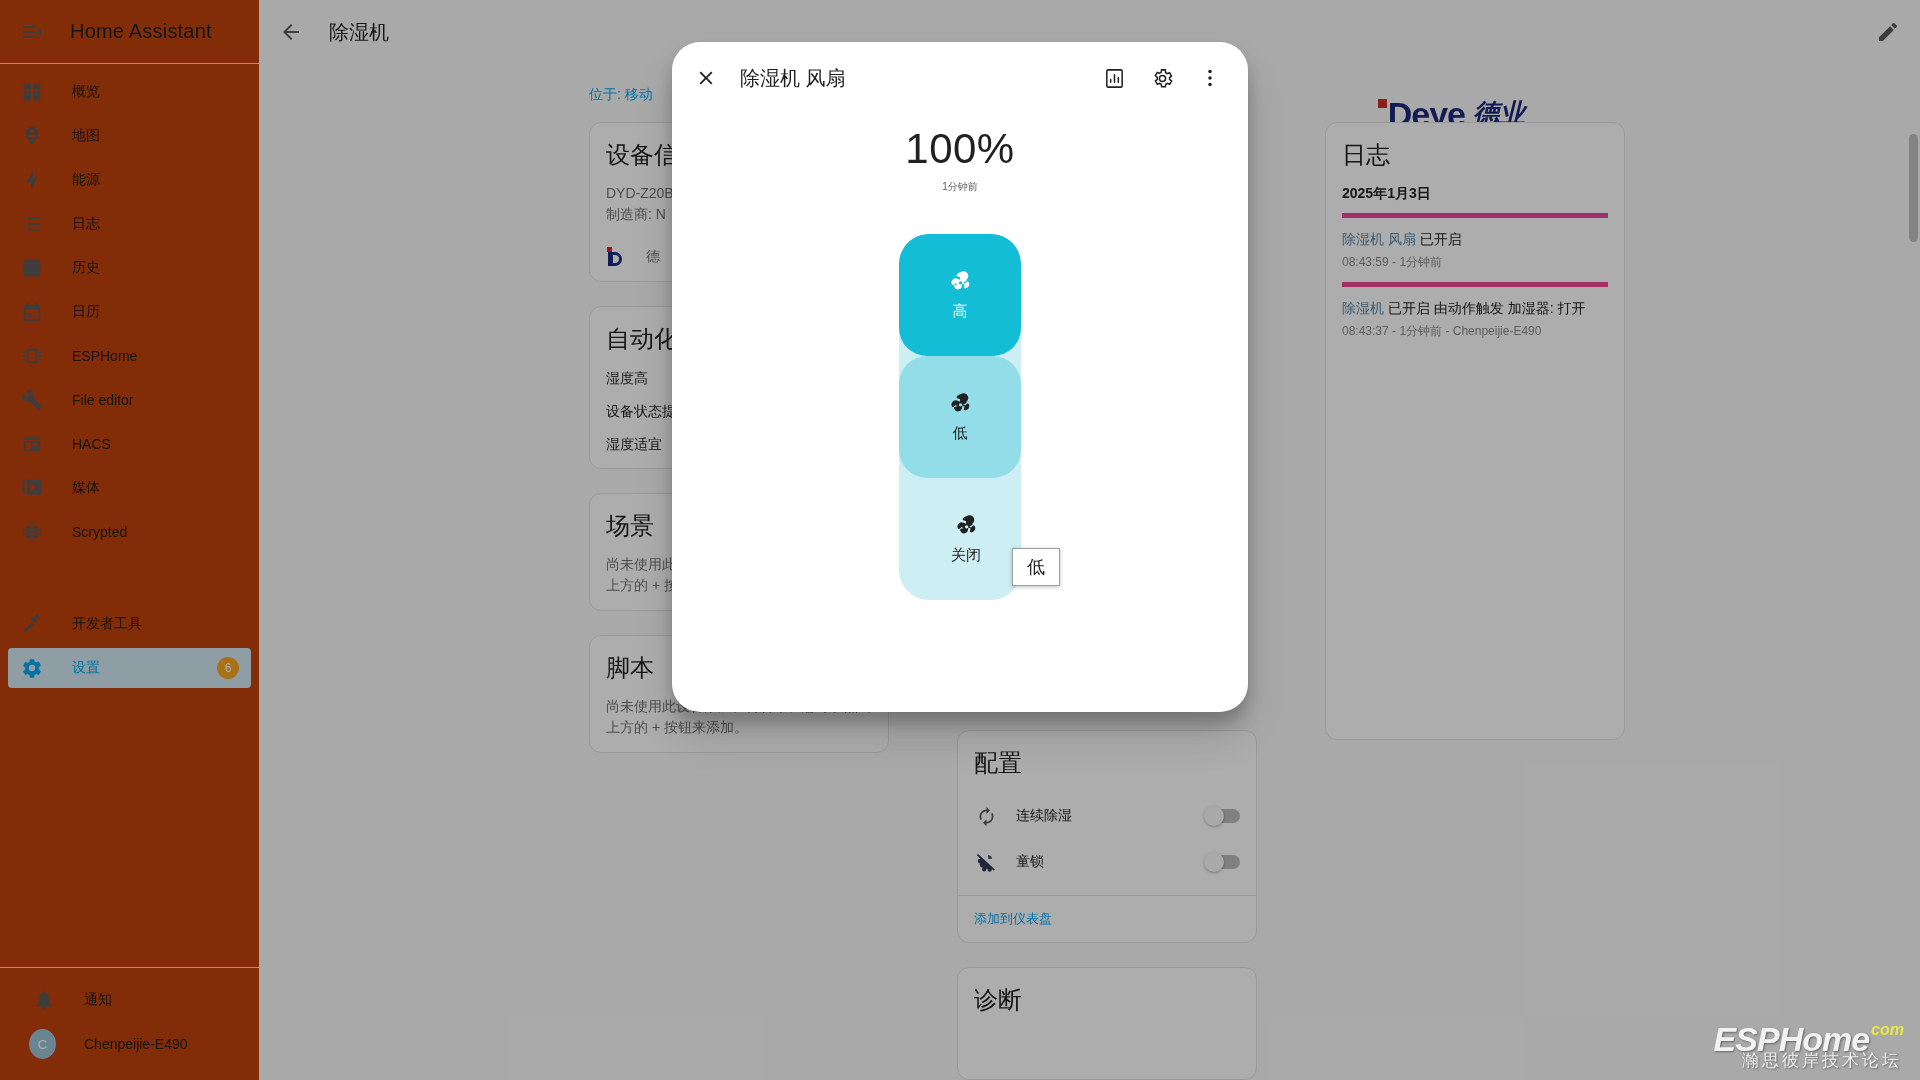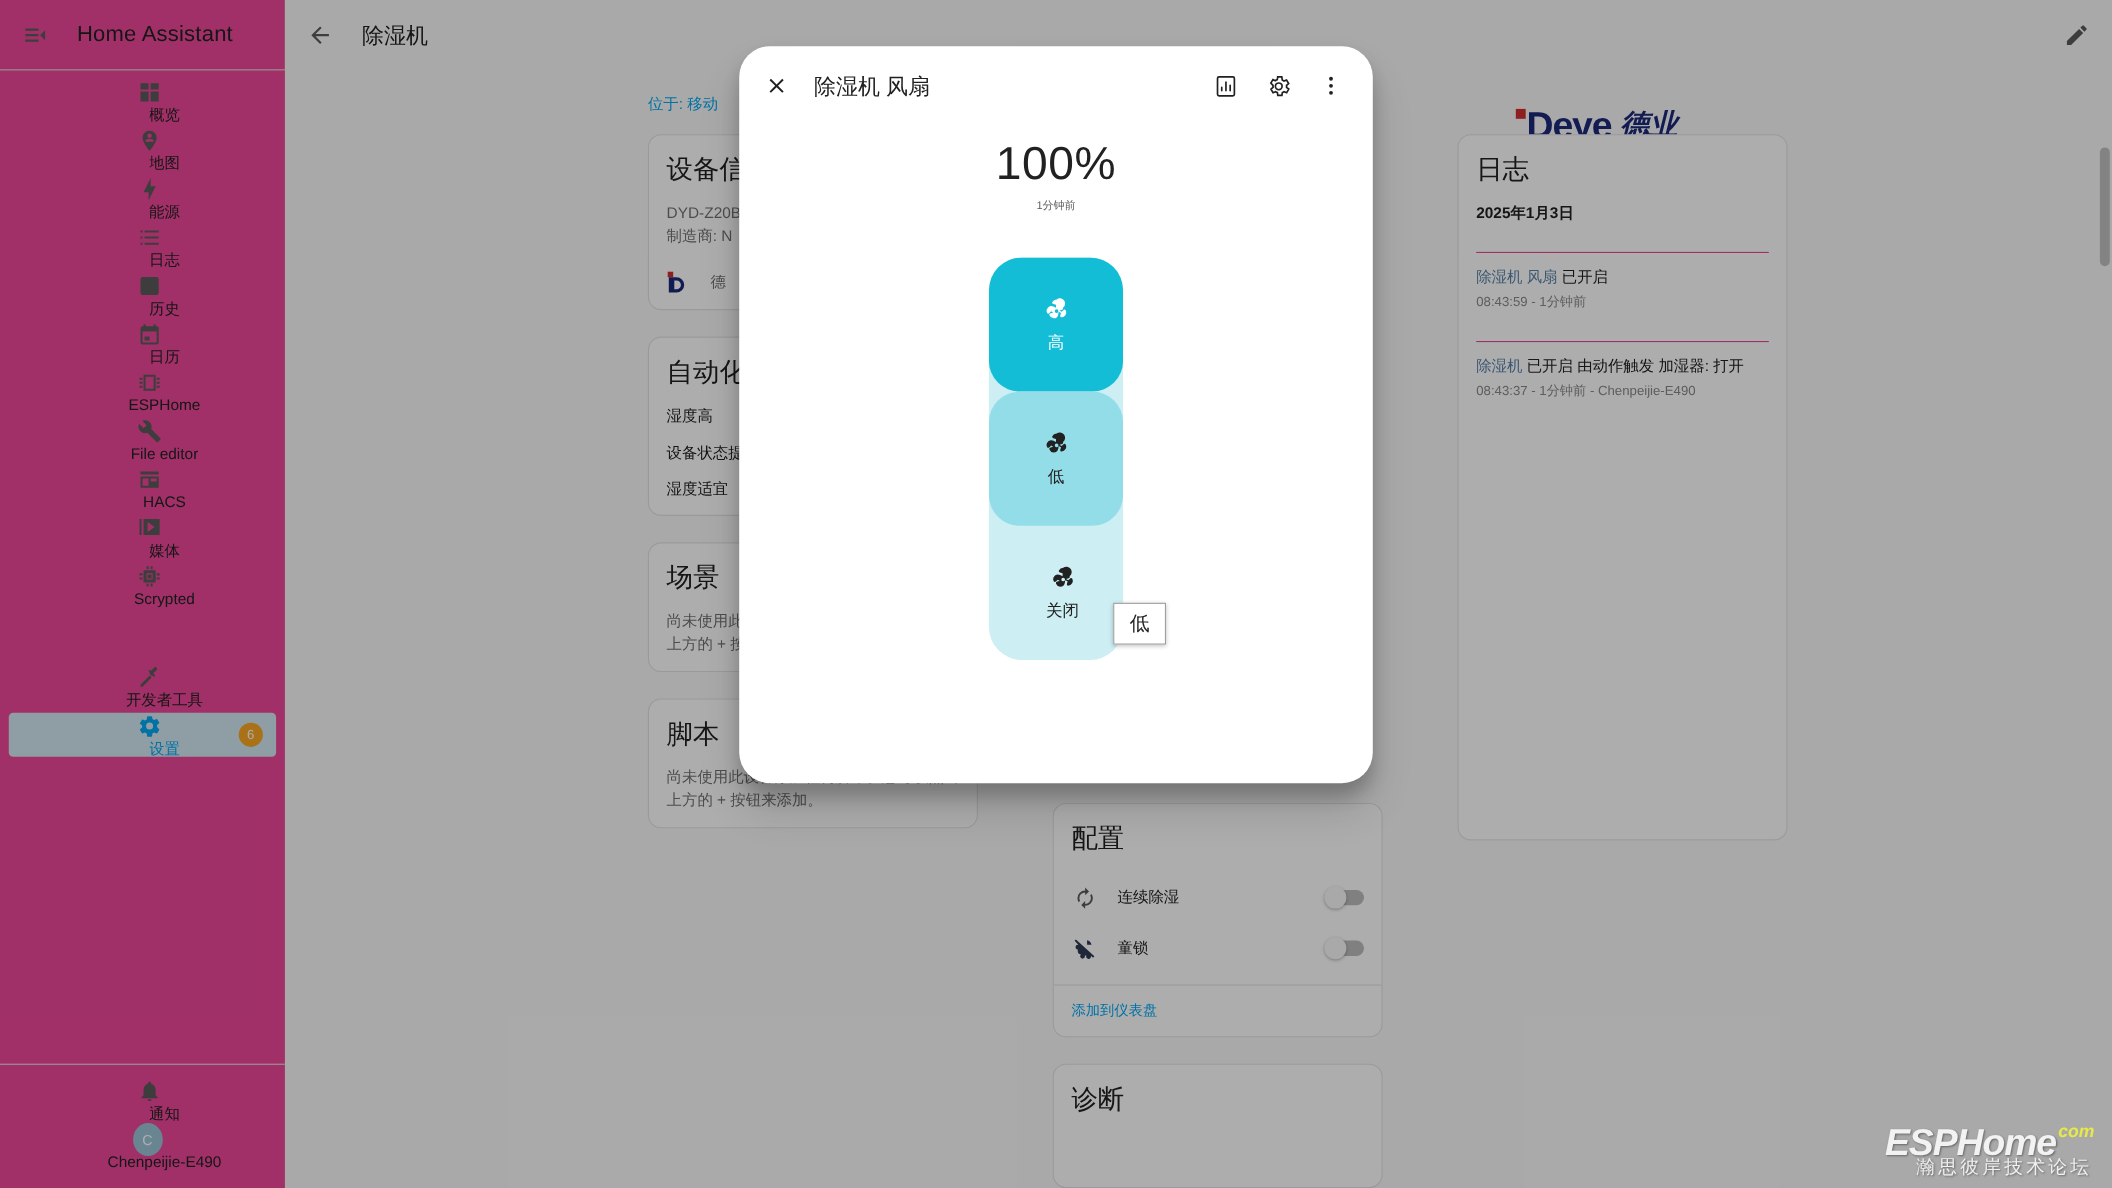--- a/index.html
+++ b/index.html
@@ -15,21 +15,21 @@
   #scrim {
     position: absolute; inset: 0;
     background: rgba(0,0,0,0.32);
     z-index: 50;
   }
 
   
   #sidebar {
     position: absolute; left: 0; top: 0;
     width: 259px; height: 1080px;
-    background: #ec4899;
+    background: #c2410c;
     display: flex; flex-direction: column;
     z-index: 5;
   }
   #sidebar-header {
     height: 64px; display: flex; align-items: center;
     padding: 0 8px; flex: 0 0 64px;
     border-bottom: 1px solid #e0e0e0;
   }
   .hdr-icon-btn {
     width: 48px; height: 48px; border-radius: 50%;
@@ -37,21 +37,21 @@
     color: #5a5a5a;
   }
   #sidebar-title {
     font-size: 20px; color: #212121; margin-left: 14px;
     letter-spacing: .2px; white-space: nowrap;
   }
   #sidebar-scroll { flex: 1 1 auto; overflow: hidden; padding-top: 4px; }
   .nav-item {
     display: flex; align-items: center; height: 40px;
     margin: 4px 8px; border-radius: 4px; padding-left: 12px;
-    color: #5a5a5a; position: relative; flex-direction: column;
+    color: #5a5a5a; position: relative;
   }
   .nav-item .nav-ico {
     width: 24px; height: 24px; flex: 0 0 24px;
     display: flex; align-items: center; justify-content: center;
     color: #5a5a5a;
   }
   .nav-item .nav-label {
     margin-left: 28px; font-size: 14px; color: #212121;
     white-space: nowrap; overflow: hidden;
   }
@@ -137,21 +137,21 @@
   }
   .toggle .knob {
     position: absolute; left: -2px; top: -3px; width: 20px; height: 20px;
     border-radius: 50%; background: #fafafa; box-shadow: 0 1px 3px rgba(0,0,0,.3);
   }
   .card-divider { border-top: 1px solid #e3e3e3; margin: 10px -16px 0; }
   .card-link { color: #03a9f4; font-size: 13px; padding-top: 14px; display: inline-block; }
 
   
   .lb-date { font-size: 14px; font-weight: bold; color: #212121; padding: 14px 0 10px; }
-  .lb-entry { border-top: 1px solid #ec4899; padding: 12px 0 11px; margin-top: 16px; }
+  .lb-entry { border-top: 5px solid #ec4899; padding: 12px 0 11px; }
   .lb-main { font-size: 14px; color: #212121; line-height: 19px; }
   .lb-name { color: #5983a8; }
   .lb-sub { font-size: 12px; color: #8a8a8a; margin-top: 5px; }
 
   
   #dialog {
     position: absolute; z-index: 60;
     left: 672px; top: 42px; width: 576px; height: 670px;
     background: #fff; border-radius: 28px;
     box-shadow: 0 11px 15px rgba(0,0,0,.2), 0 24px 38px rgba(0,0,0,.14);

